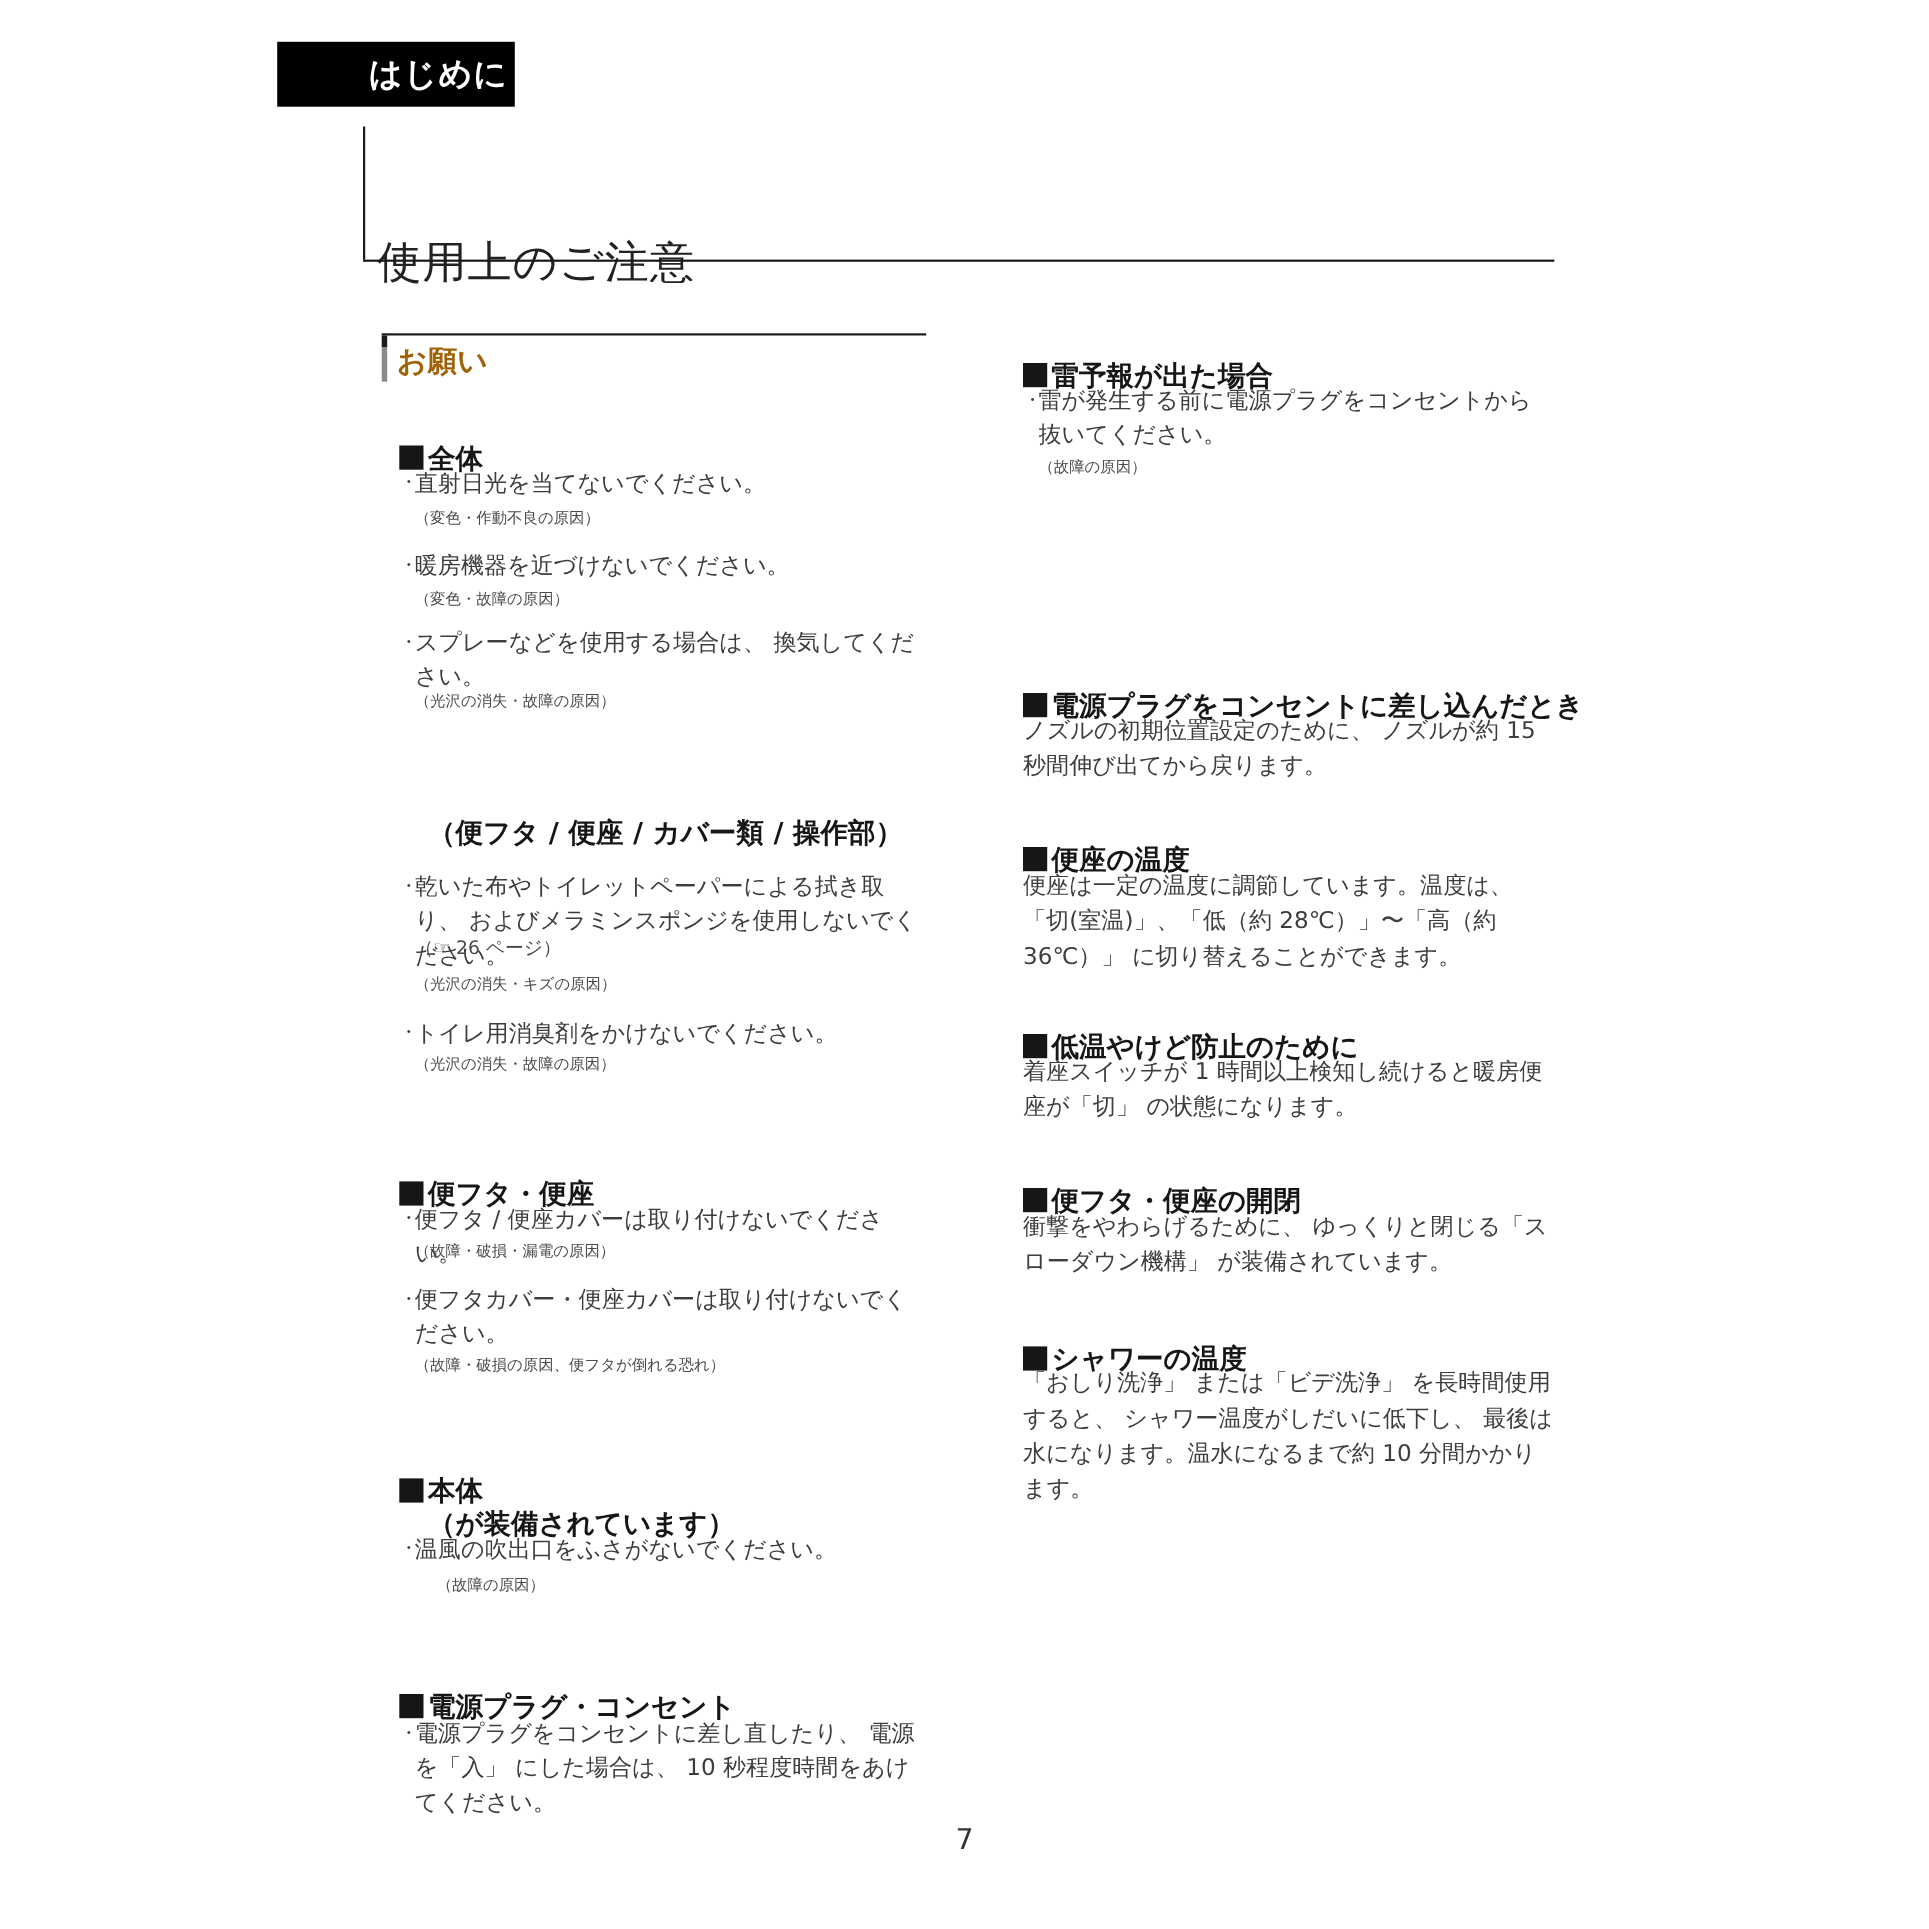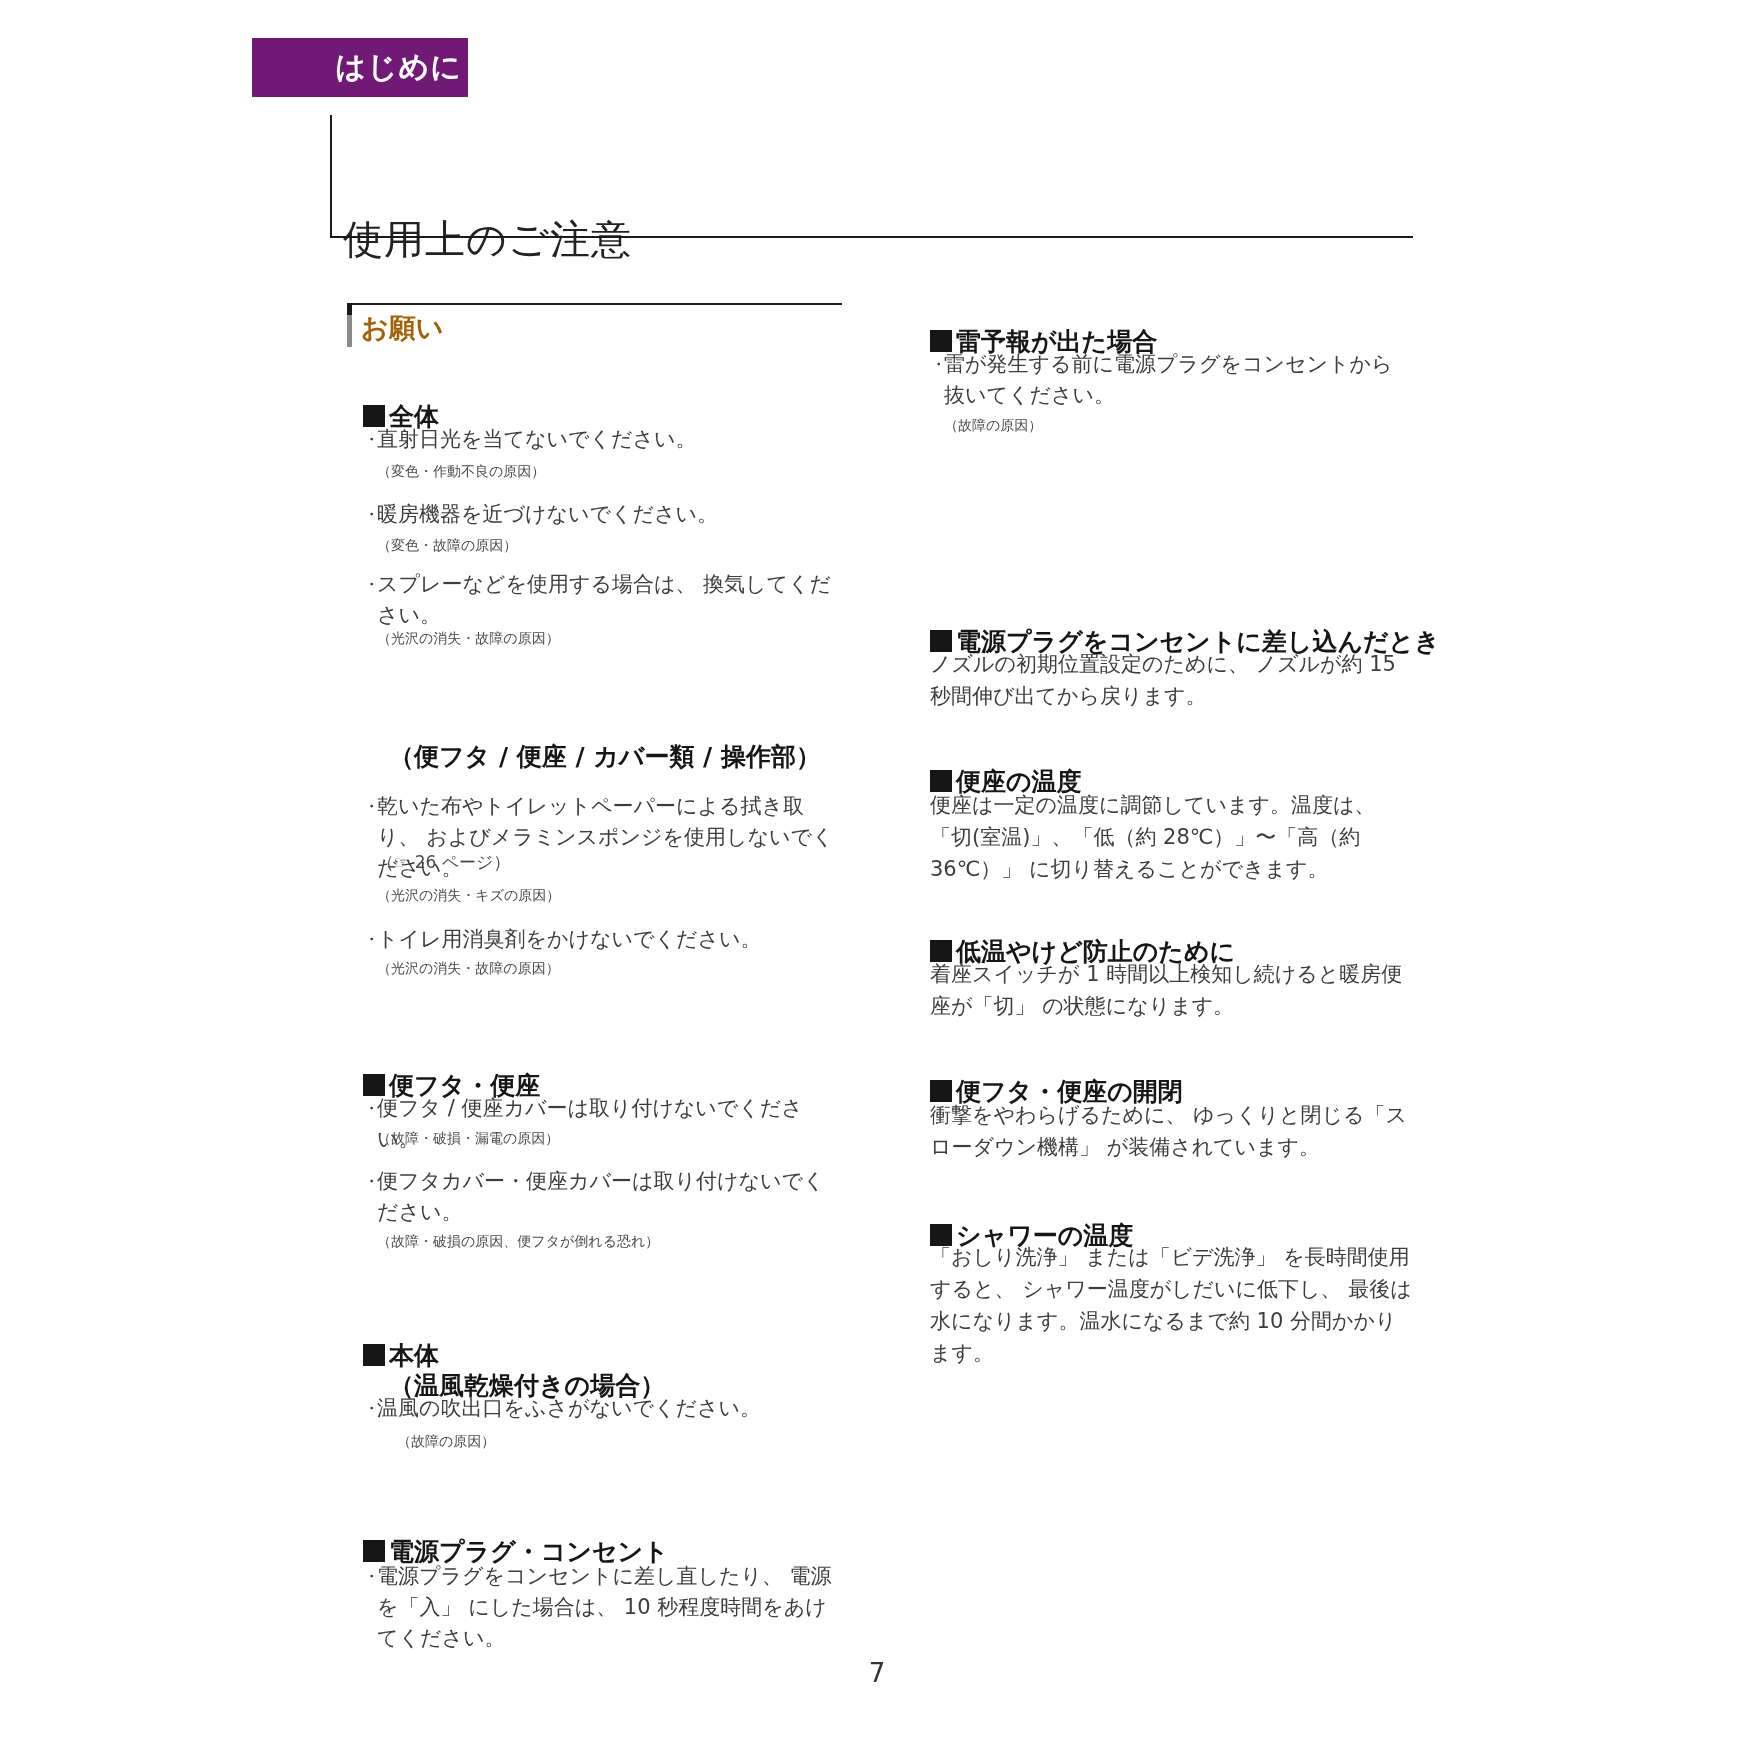--- a/index.html
+++ b/index.html
@@ -6,21 +6,21 @@
   body {
     width:1754px; height:1754px; position:relative;
     font-family:"DejaVu Sans", sans-serif;
     color:#3d3d3d;
     overflow:hidden;
   }
 
   
   #tab {
     position:absolute; left:252px; top:38px; width:216px; height:59px;
-    background:#701a75; color:#ffffff;
+    background:#000000; color:#ffffff;
     display:flex; align-items:center; justify-content:flex-end;
     padding-right:6px; box-sizing:border-box;
     font-size:30px; font-weight:bold; letter-spacing:1px;
   }
   #title-vline { position:absolute; left:330px; top:115px; width:2px; height:121px; background:#1a1a1a; }
   #page-title  { position:absolute; left:343px; top:174px; font-size:40px; line-height:1.1; color:#222222; letter-spacing:1px; white-space:nowrap;margin-top:43px; }
   #title-rule  { position:absolute; left:330px; top:236px; width:1083px; height:2px; background:#1a1a1a; }
 
   
   .col  { position:absolute; top:0; height:1754px; }
@@ -121,21 +121,21 @@
     </div>
     <div class="note" style="top:1126px">（故障・破損・漏電の原因）</div>
     <div class="bullet" style="top:1166px">
       <span class="bm">・</span>
       <span class="bt">便フタカバー・便座カバーは取り付けないでください。</span>
     </div>
     <div class="note" style="top:1229px">（故障・破損の原因、便フタが倒れる恐れ）</div>
 
     <div class="h2" style="top:1313px">
       <div><span class="sq"></span><span>本体</span></div>
-      <div class="h2sub">（温風乾燥付きの場合）</div>
+      <div class="h2sub">（が装備されています）</div>
     </div>
     <div class="bullet" style="top:1393px">
       <span class="bm">・</span>
       <span class="bt">温風の吹出口をふさがないでください。</span>
     </div>
     <div class="note indent" style="top:1429px">（故障の原因）</div>
 
     <div class="h2" style="top:1509px">
       <span class="sq"></span><span>電源プラグ・コンセント</span>
     </div>

